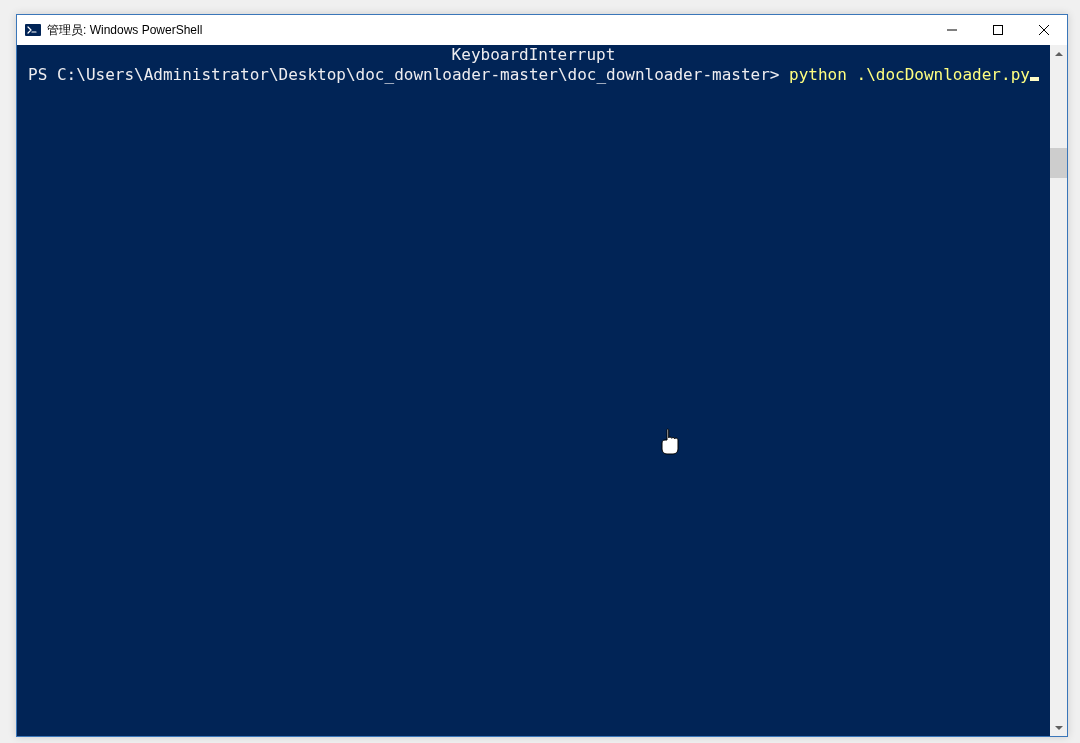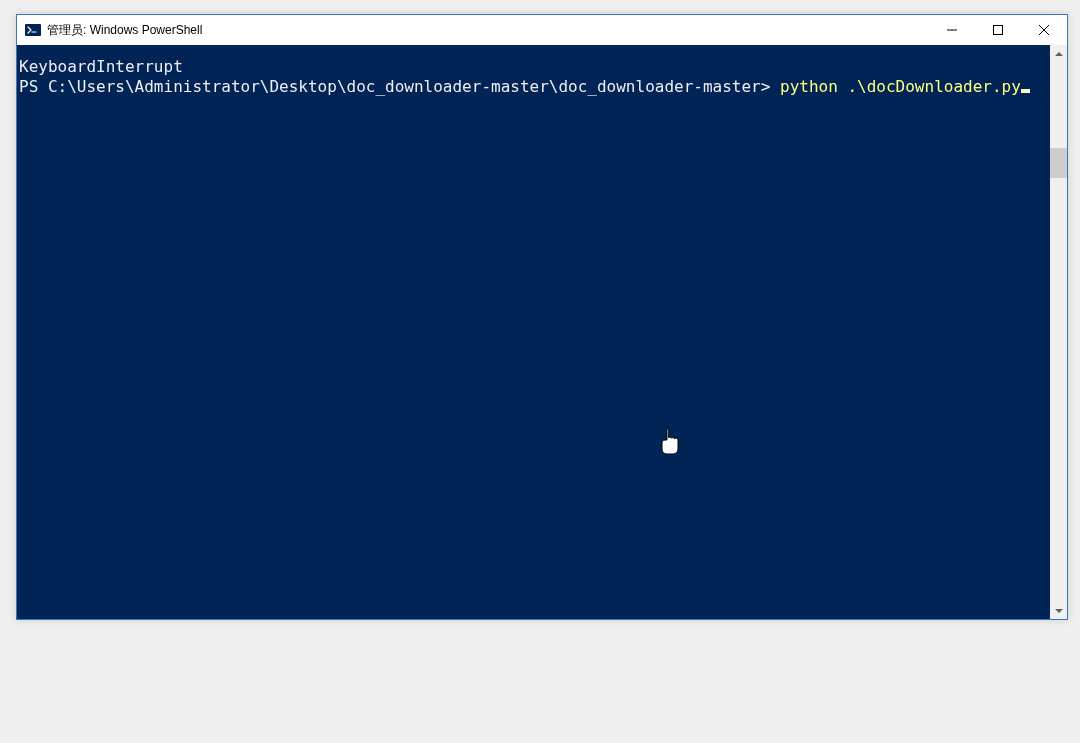--- a/index.html
+++ b/index.html
@@ -13,21 +13,21 @@
       width: 1080px;
       height: 743px;
       overflow: hidden;
       position: relative;
     }
     .window {
       position: absolute;
       left: 16px;
       top: 14px;
       width: 1052px;
-      height: 606px;
+      height: 723px;
       background: #ffffff;
       border: 1px solid #3a76b9;
       display: flex;
       flex-direction: column;
       box-shadow: 0 0 8px rgba(0,0,0,0.15);
     }
     .titlebar {
       height: 30px;
       background: #ffffff;
       display: flex;
@@ -66,29 +66,30 @@
     }
     .console-wrapper {
       flex: 1;
       display: flex;
       background: #012456;
       min-height: 0;
     }
     .console {
       flex: 1;
       background: #012456;
-      padding: 12px 2px;
+      padding: 0 2px;
       font-family: "NSimSun", "SimSun", "Consolas", monospace;
       font-size: 16px;
       line-height: 20px;
       color: #eeedf0;
       white-space: pre-wrap;
       word-break: break-all;
       overflow: hidden;
       position: relative;
+      text-align: center;
     }
     .console .output {
       color: #eeedf0;
     }
     .console .prompt {
       color: #eeedf0;
     }
     .console .command {
       color: #ffff80;
     }

